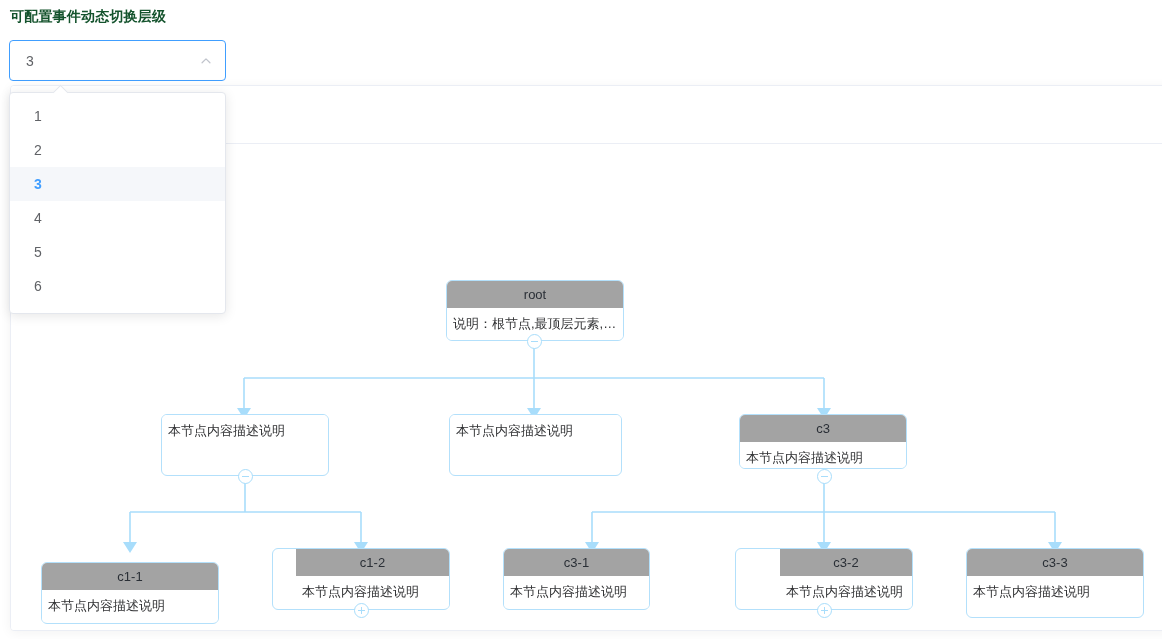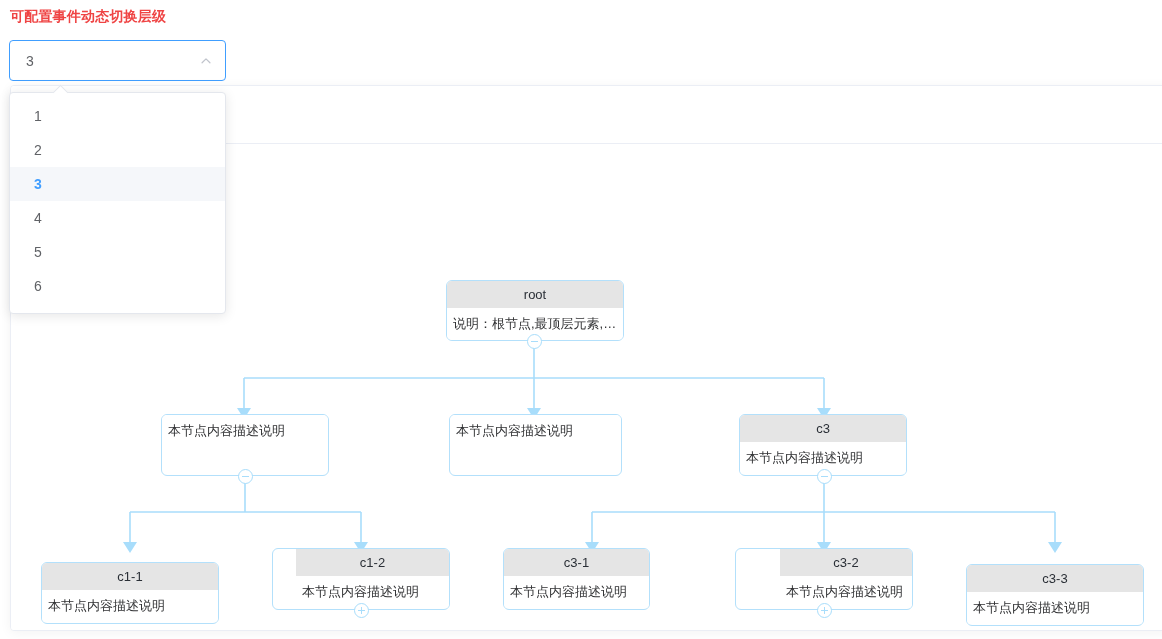--- a/index.html
+++ b/index.html
@@ -8,21 +8,21 @@
     width: 1162px; height: 639px;
     background: #fff;
     font-family: "Liberation Sans", "DejaVu Sans", sans-serif;
     overflow: hidden;
   }
   #root-wrap { position: relative; width: 1162px; height: 639px; background:#fff; }
 
   
   .field-label {
     position: absolute; left: 10px; top: 8px;
-    font-size: 14px; font-weight: bold; color: #ef4444;
+    font-size: 14px; font-weight: bold; color: #14532d;
     letter-spacing: .2px;
   }
   .select-box {
     position: absolute; left: 9px; top: 40px;
     width: 217px; height: 41px;
     border: 1px solid #409eff; border-radius: 4px;
     background: #fff;
     display: flex; align-items: center;
     padding: 0 12px 0 16px;
     cursor: pointer;
@@ -75,21 +75,21 @@
     position: absolute;
     border: 1px solid #b3e0fb;
     border-radius: 6px;
     background: #fff;
     overflow: hidden;
     cursor: pointer;
     z-index: 5;
   }
   .node-title {
     height: 27px; line-height: 27px;
-    background: #e5e5e5;
+    background: #a3a3a3;
     color: #2a2f36; font-size: 13px; text-align: center;
     white-space: nowrap; overflow: hidden; text-overflow: ellipsis;
     padding: 0 8px;
   }
   .node-desc {
     height: 32px; line-height: 32px;
     color: #303133; font-size: 13px; 
     white-space: nowrap; overflow: hidden; text-overflow: ellipsis;
     padding: 0 6px;
     background: #fff;
@@ -174,21 +174,21 @@
           <div class="node-desc">本节点内容描述说明</div>
         </div>
         <div class="toggle" style="left:227px; top:325px;">
             <i class="h"></i>
           </div>
 
         <div class="node" style="left:438px; top:270px; width:173px; height:62px;">
           <div class="node-desc">本节点内容描述说明</div>
         </div>
 
-        <div class="node" style="left:728px; top:270px; width:168px; height:62px;">
+        <div class="node" style="left:728px; top:270px; width:168px; height:55px;">
           <div class="node-title">c3</div>
           <div class="node-desc">本节点内容描述说明</div>
         </div>
         <div class="toggle" style="left:806px; top:325px;">
             <i class="h"></i>
           </div>
 
         <div class="node" style="left:30px; top:418px; width:178px; height:62px;">
           <div class="node-title">c1-1</div>
           <div class="node-desc">本节点内容描述说明</div>
@@ -210,21 +210,21 @@
 
         <div class="node" style="left:724px; top:404px; width:178px; height:62px;padding-left:44px;">
           <div class="node-title">c3-2</div>
           <div class="node-desc">本节点内容描述说明</div>
         </div>
         <div class="toggle" style="left:806px; top:459px;">
             <i class="h"></i>
             <i class="v"></i>
           </div>
 
-        <div class="node" style="left:955px; top:404px; width:178px; height:62px;margin-top:16px;">
+        <div class="node" style="left:955px; top:404px; width:178px; height:70px;">
           <div class="node-title">c3-3</div>
           <div class="node-desc">本节点内容描述说明</div>
         </div>
 
       </div>
     </div>
   </div>
 
   <div class="select-drop">
     <div class="drop-arrow"></div>

